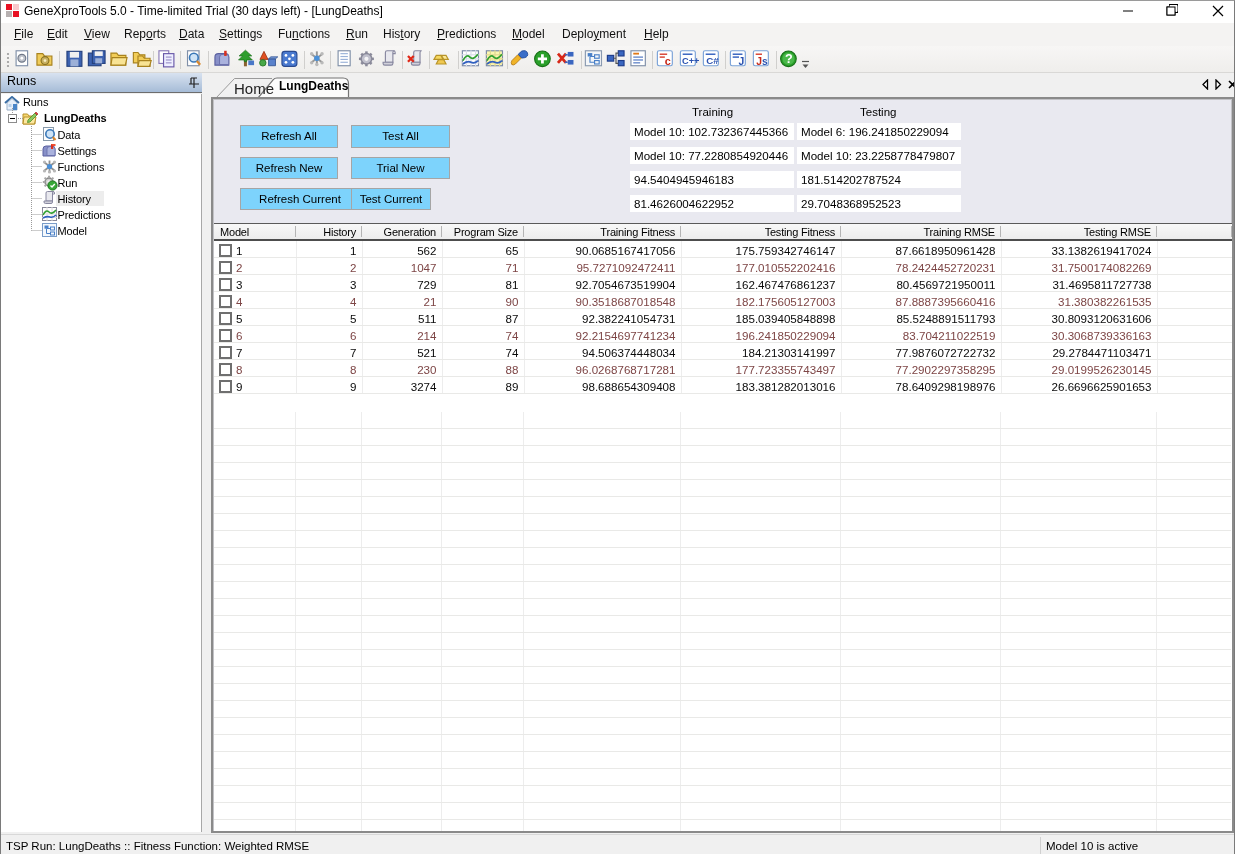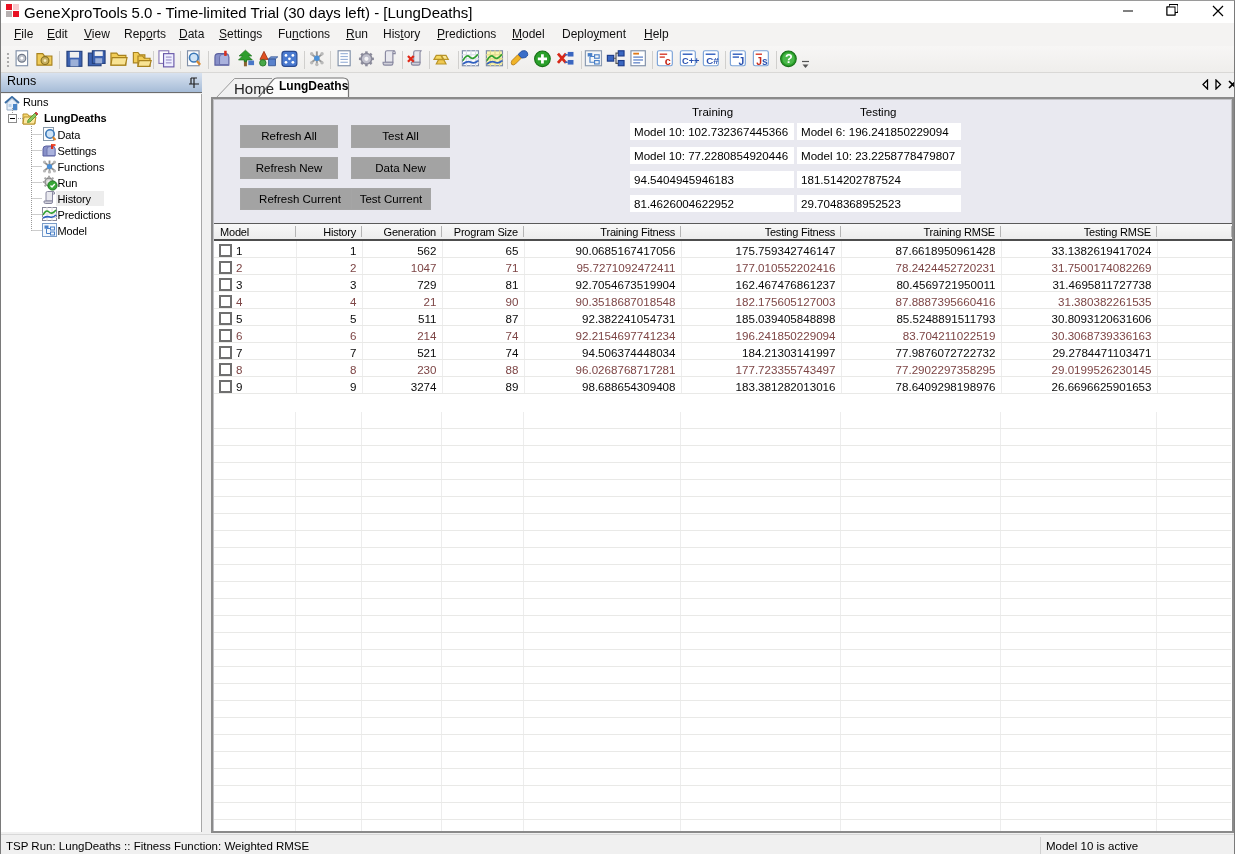--- a/index.html
+++ b/index.html
@@ -1,37 +1,37 @@
 <!DOCTYPE html>
 <html><head>
 <meta charset="utf-8">
 <style>
 *{margin:0;padding:0;box-sizing:border-box}
 html,body{width:1235px;height:854px;overflow:hidden}
 body{font-family:"Liberation Sans",sans-serif;position:relative;background:#f0f0f0;border-left:1px solid #7a7a7a;border-right:1px solid #7a7a7a;border-top:1px solid #9a9a9a}
 .abs{position:absolute}
 
 #titlebar{left:0;top:0;width:1235px;height:22px;background:#fff}
-#title-text{left:23px;top:3px;font-size:15px;color:#000;white-space:pre}
+#title-text{left:23px;top:3px;font-size:12px;color:#000;white-space:pre}
 
 #menubar{left:0;top:22px;width:1235px;height:23px;background:#f4f3f2;font-size:12px;color:#111}
 .mi{position:absolute;top:4px}
 .mi u{text-decoration:underline}
 
 #toolbar{left:0;top:45px;width:1235px;height:27px;background:linear-gradient(#f7f6f5,#efeeec);border-bottom:1px solid #d9d8d6}
 
 #lp-head{left:0;top:72px;width:201px;height:20px;background:linear-gradient(#d8e2f0,#a6bcd7);border-bottom:1px solid #6d6d6d;font-size:13px;color:#000}
 #lp-body{left:0;top:93px;width:201px;height:738px;background:#fff;border-right:1px solid #a8a8a8}
 .tr-item{position:absolute;font-size:11px;letter-spacing:-0.1px;color:#000;white-space:nowrap}
 
 #tabs{left:210px;top:72px;width:1025px;height:24px;background:#f0f0f0}
 
 #mainpanel{left:210px;top:96px;width:1023px;height:736px;border:2px solid #8a8a8a;box-shadow:inset 0 0 0 1px #c2c2c6;background:#e9e9f0}
 #topsec{left:213px;top:99px;width:1017px;height:123px;background:#e9e9f0}
-.btn{position:absolute;background:#a3a3a3;border:1px solid #a5a5a5;font-size:11.5px;color:#000;text-align:center;line-height:20px}
+.btn{position:absolute;background:#7dd3fc;border:1px solid #a5a5a5;font-size:11.5px;color:#000;text-align:center;line-height:20px}
 .slab{position:absolute;font-size:11.5px;color:#000}
 .sbox{position:absolute;width:164px;height:17px;background:#fff;font-size:11.6px;color:#000;line-height:17px;padding-left:4px;white-space:pre}
 
 #grid{left:213px;top:222px;width:1018px;height:608px;background:#fff;overflow:hidden;border-top:1px solid #5a5a5a}
 table{border-collapse:collapse;table-layout:fixed;width:1018px;font-size:11.6px}
 th{height:16px;font-weight:normal;font-size:11px;letter-spacing:-0.2px;border-bottom:2px solid #4d4d4d;background:linear-gradient(#f8f8f8,#ededed);padding:2px 6px 0 6px;line-height:13px;white-space:nowrap;overflow:hidden}
 td{height:17px;border-bottom:1px solid #e9e9e7;border-right:1px solid #ededed;padding:4px 5px 0 5px;line-height:12px;white-space:nowrap;overflow:hidden}
 th{position:relative}
 th:after{content:"";position:absolute;right:0;top:2px;bottom:2px;width:1px;background:#b5b5b5}
 .num{text-align:right}
@@ -459,21 +459,21 @@
     <path d="M6.5 1 L2 5.5 L6.5 10 Z" fill="#fff" stroke="#000" stroke-width="1.3"></path>
     <path d="M15 1 L19.5 5.5 L15 10 Z" fill="#fff" stroke="#000" stroke-width="1.3"></path>
     <path d="M28 2 L35 9 M35 2 L28 9" stroke="#000" stroke-width="1.6"></path>
   </svg>
 </div>
 <div class="abs" id="mainpanel"></div>
 <div class="abs" id="topsec">
   <div class="btn" style="left:26px;top:25px;width:98px;height:23px">Refresh All</div>
   <div class="btn" style="left:137px;top:25px;width:99px;height:23px">Test All</div>
   <div class="btn" style="left:26px;top:57px;width:98px;height:22px">Refresh New</div>
-  <div class="btn" style="left:137px;top:57px;width:99px;height:22px">Data New</div>
+  <div class="btn" style="left:137px;top:57px;width:99px;height:22px">Trial New</div>
   <div class="btn" style="left:26px;top:88px;width:120px;height:22px">Refresh Current</div>
   <div class="btn" style="left:137px;top:88px;width:80px;height:22px">Test Current</div>
   <div class="slab" style="left:478px;top:6px">Training</div>
   <div class="slab" style="left:646px;top:6px">Testing</div>
   <div class="slab" style="left:420px;top:24px">Best Fitness:</div>
   <div class="slab" style="left:420px;top:49px">Best RMSE:</div>
   <div class="slab" style="left:420px;top:73px">Average Fitness:</div>
   <div class="slab" style="left:420px;top:97px">Avg RMSE:</div>
   <div class="sbox" style="left:416px;top:23px">Model 10: 102.732367445366</div>
   <div class="sbox" style="left:583px;top:23px">Model 6: 196.241850229094</div>

